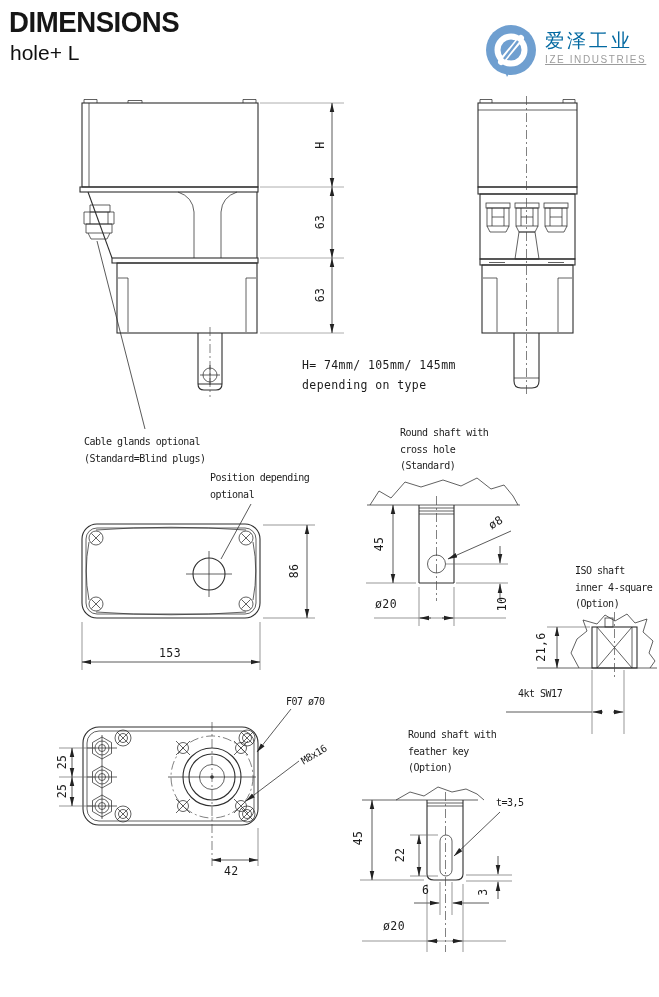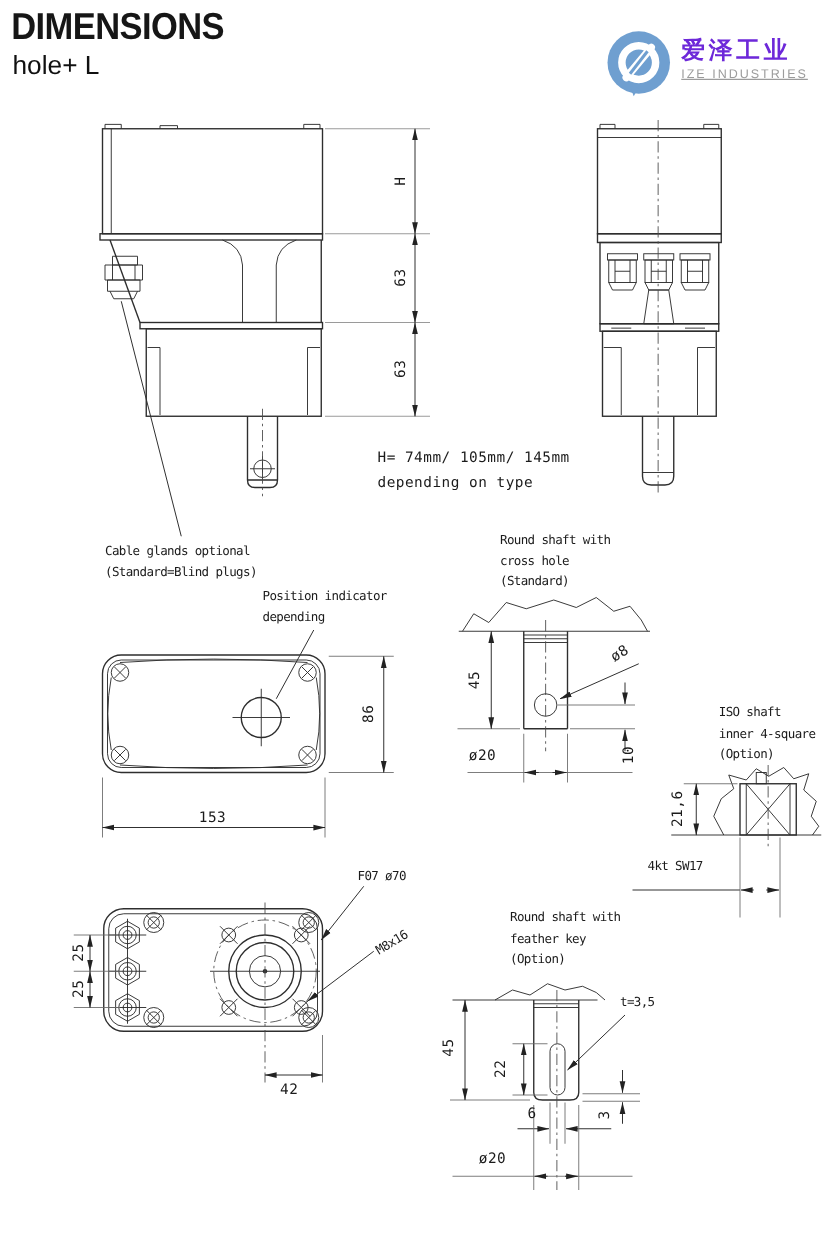--- a/index.html
+++ b/index.html
@@ -5,22 +5,22 @@
   html,body{margin:0;padding:0;background:#fff;}
   body{width:659px;height:997px;position:relative;overflow:hidden;
        font-family:"DejaVu Sans Mono",monospace;color:#1b1b1b;}
   .hdr-title{position:absolute;left:9px;top:5px;
        font-family:"Liberation Sans",sans-serif;font-weight:700;font-size:30px;
        color:#161616;transform:scaleX(.92);transform-origin:0 0;letter-spacing:-.5px;}
   .hdr-sub{position:absolute;left:10px;top:41px;
        font-family:"Liberation Sans",sans-serif;font-size:21px;color:#101010;}
   .logo{position:absolute;left:484px;top:23px;display:flex;align-items:flex-start;gap:7px;}
   .logo-txt{display:flex;flex-direction:column;margin-top:8px;}
-  .logo-cn{font-family:"Liberation Sans",sans-serif;font-size:19px;font-weight:700;
-       color:#6d28d9;letter-spacing:3px;line-height:1.1;}
+  .logo-cn{font-family:"Liberation Sans",sans-serif;font-size:19px;font-weight:400;
+       color:#0369a1;letter-spacing:3px;line-height:1.1;}
   .logo-en{font-family:"Liberation Sans",sans-serif;font-size:10px;color:#9c9c9c;
        letter-spacing:1.6px;margin-top:2px;text-decoration:underline;}
   svg.draw{position:absolute;left:0;top:0;}
   .o{fill:none;stroke:#2e2e2e;stroke-width:1.1px;}
   .o2{fill:none;stroke:#2e2e2e;stroke-width:.75px;}
   .d{fill:none;stroke:#303030;stroke-width:.8px;}
   .e{fill:none;stroke:#9a9a9a;stroke-width:.8px;}
   .e2{fill:none;stroke:#6a6a6a;stroke-width:.7px;}
   .cl{fill:none;stroke:#4a4a4a;stroke-width:.7px;stroke-dasharray:9 3 2 3;}
   .ld{fill:none;stroke:#303030;stroke-width:.8px;}
@@ -245,22 +245,22 @@
     <line class="e2" x1="362" y1="941" x2="506" y2="941"></line>
     <line class="d" x1="438" y1="941" x2="427.8" y2="941" marker-end="url(#ar)"></line>
     <line class="d" x1="452" y1="941" x2="462.2" y2="941" marker-end="url(#ar)"></line>
   </g>
 </svg>
 
 <span class="lab big" style="left:302px;top:366px">H= 74mm/ 105mm/ 145mm</span>
 <span class="lab big" style="left:302px;top:386px">depending on type</span>
 <span class="lab" style="left:84px;top:442px">Cable glands optional</span>
 <span class="lab" style="left:84px;top:459px">(Standard=Blind plugs)</span>
-<span class="lab" style="left:210px;top:478px">Position indicator</span>
-<span class="lab" style="left:210px;top:495px">depending</span>
+<span class="lab" style="left:210px;top:478px">Position depending</span>
+<span class="lab" style="left:210px;top:495px">optional</span>
 
 <span class="lab" style="left:400px;top:433px">Round shaft with</span>
 <span class="lab" style="left:400px;top:450px">cross hole</span>
 <span class="lab" style="left:400px;top:466px">(Standard)</span>
 <span class="lab" style="left:575px;top:571px">ISO shaft</span>
 <span class="lab" style="left:575px;top:588px">inner 4-square</span>
 <span class="lab" style="left:575px;top:604px">(Option)</span>
 <span class="lab" style="left:408px;top:735px">Round shaft with</span>
 <span class="lab" style="left:408px;top:752px">feather key</span>
 <span class="lab" style="left:408px;top:768px">(Option)</span>

